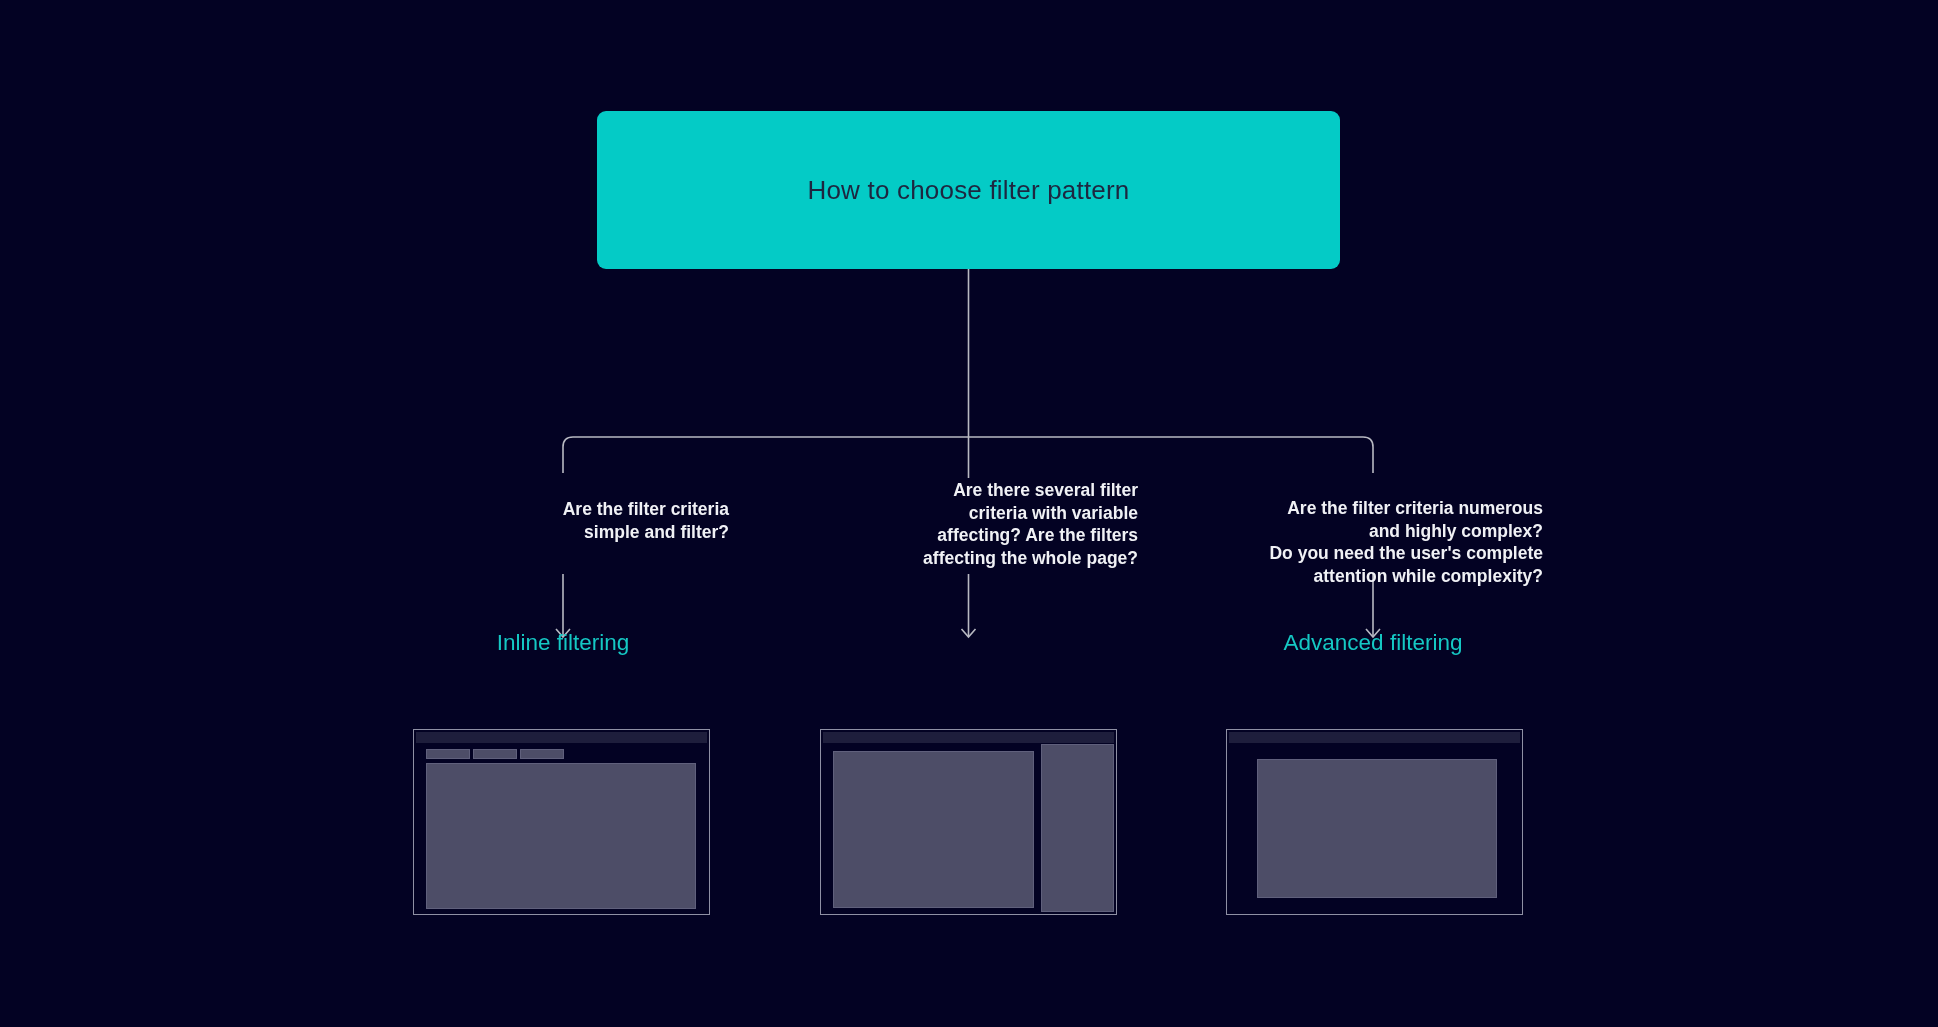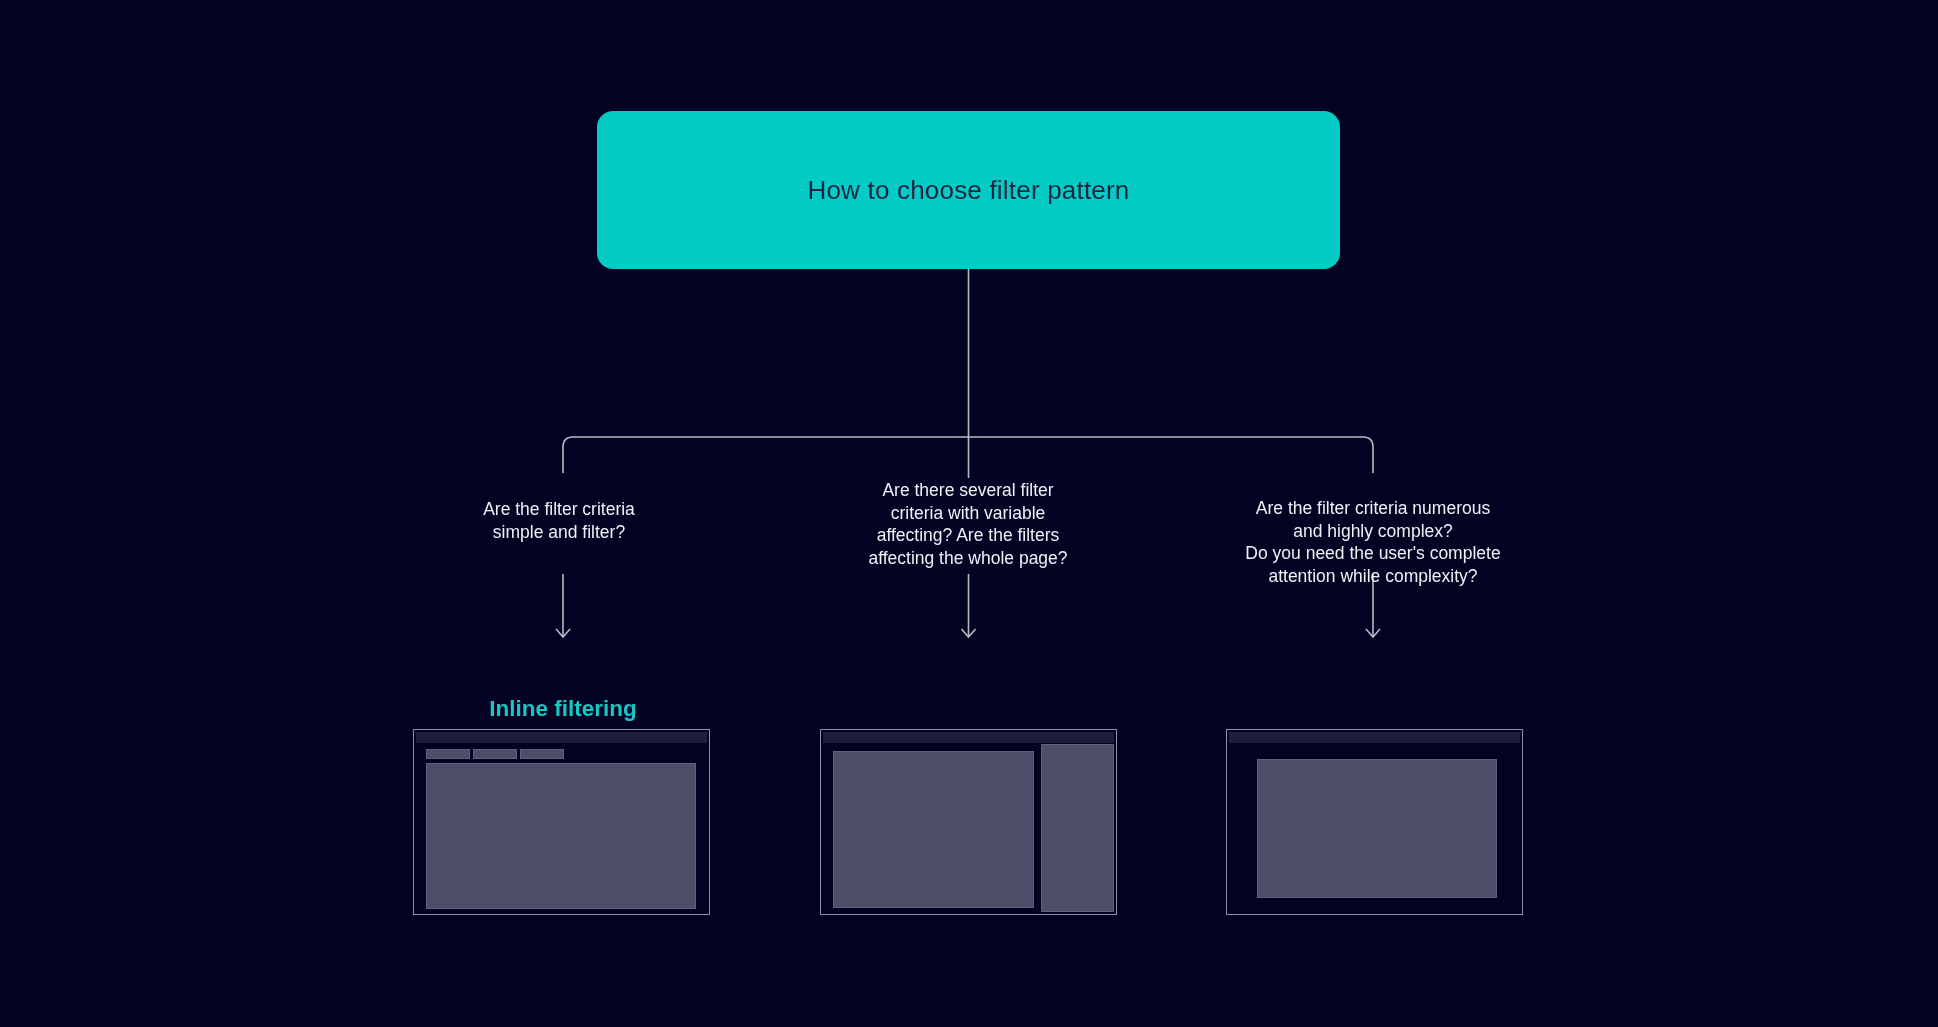--- a/index.html
+++ b/index.html
@@ -19,38 +19,38 @@
   body{
     background:var(--background);
     font-family:"Liberation Sans", sans-serif;
   }
   .stage{position:relative;width:1938px;height:1027px;}
 
   .connectors{position:absolute;left:0;top:0;width:1938px;height:1027px;}
 
   .root-box{
     position:absolute;left:597px;top:111px;width:743px;height:158px;
-    background:var(--accent);border-radius:16px;
+    background:var(--accent);border-radius:9px;
     display:flex;align-items:center;justify-content:center;
   }
   .root-title{
     color:var(--accent_text);font-size:26px;font-weight:400;letter-spacing:.2px;
   }
 
   .question{
-    position:absolute;width:340px;text-align:center;
-    color:var(--text_light);font-size:17.5px;line-height:22.5px;font-weight:400;
+    position:absolute;width:340px;text-align:right;
+    color:var(--text_light);font-size:17.5px;line-height:22.5px;font-weight:700;
   }
   .q-left{left:389px;top:498px;}
   .q-mid{left:798px;top:479px;}
   .q-right{left:1203px;top:497px;}
 
   .branch-label{
     position:absolute;width:340px;text-align:center;
-    color:var(--label_teal);font-size:22.5px;font-weight:700;top:696px;
+    color:var(--label_teal);font-size:22.5px;font-weight:400;top:630px;
   }
   .l-left{left:393px;}
   .l-mid{left:798px;}
   .l-right{left:1203px;}
 
   .wireframe{
     position:absolute;top:729px;width:297px;height:186px;
     border:1.5px solid var(--frame_border);background:transparent;
   }
   .wf-left{left:413px;}
@@ -127,20 +127,21 @@
   </div>
 
   <div class="question q-right">
     <div>Are the filter criteria numerous</div>
     <div>and highly complex?</div>
     <div>Do you need the user's complete</div>
     <div>attention while complexity?</div>
   </div>
 
   <div class="branch-label l-left">Inline filtering</div>
+  <div class="branch-label l-right">Advanced filtering</div>
 
   <div class="wireframe wf-left">
     <div class="wf-topbar"></div>
     <div class="wf-chip chip-1"></div>
     <div class="wf-chip chip-2"></div>
     <div class="wf-chip chip-3"></div>
     <div class="wf-content-inline"></div>
   </div>
 
   <div class="wireframe wf-mid">

